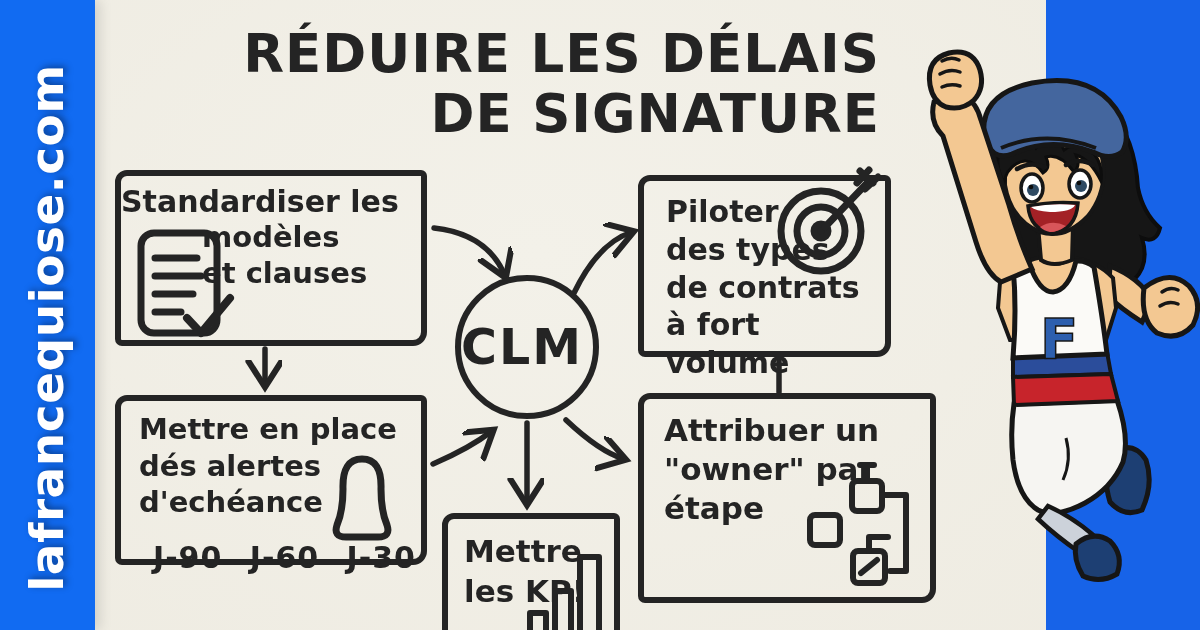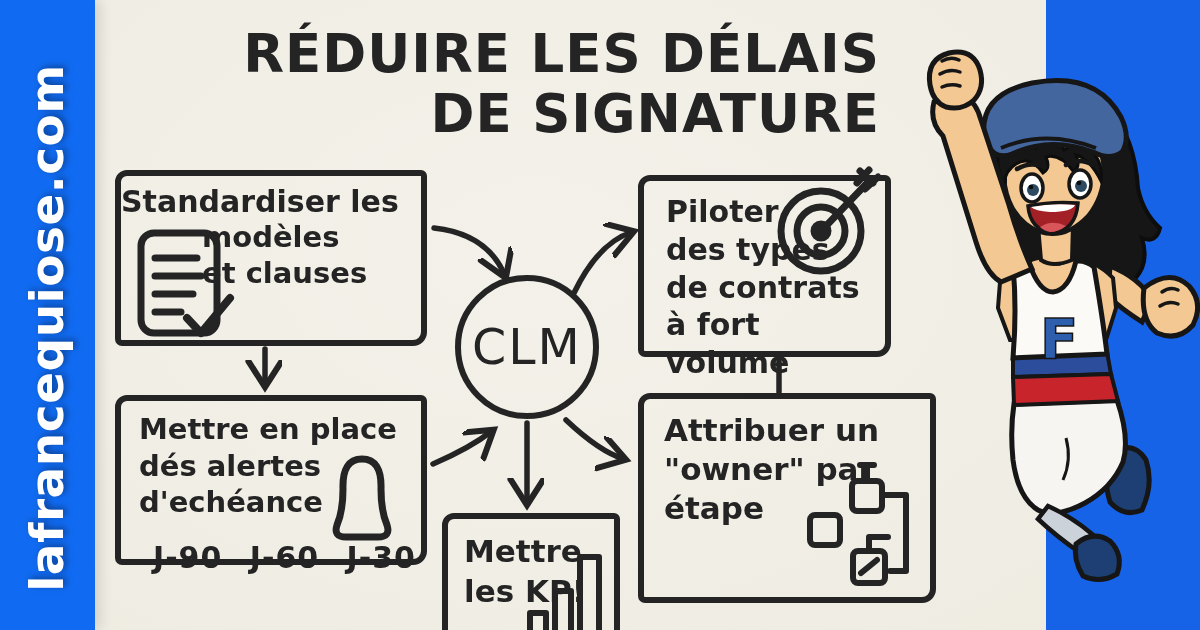--- a/index.html
+++ b/index.html
@@ -30,22 +30,22 @@
   .target-icon{position:absolute;top:-28px;right:-4px}
   .box-alertes{left:115px;top:395px;width:312px;height:170px;padding:10px 0 0 18px;font-size:29px;line-height:1.26}
   .milestones{font-size:30px;margin-top:18px;margin-left:14px;letter-spacing:1px;word-spacing:16px}
   .bell-icon{position:absolute;right:22px;top:52px}
   .box-kpi{left:442px;top:513px;width:178px;height:130px;padding:12px 0 0 16px;font-size:31px;line-height:1.3}
   .bars-icon{position:absolute;right:8px;bottom:-6px}
   .box-owner{left:638px;top:393px;width:298px;height:210px;padding:12px 0 0 20px;font-size:31px;line-height:1.25}
   .flow-icon{position:absolute;right:12px;top:60px}
   
   .clm-circle{position:absolute;left:455px;top:275px;width:144px;height:144px;border:6px solid var(--ink,#242424);
-              border-radius:50%;display:flex;align-items:center;justify-content:center;
-              font-size:49px;font-weight:normal;letter-spacing:2px;color:var(--ink,#242424);z-index:5}
+              border-radius:50%;display:flex;align-items:center;
+              font-size:49px;font-weight:bold;letter-spacing:2px;color:var(--ink,#242424);z-index:5}
   .arrows{position:absolute;inset:0;z-index:4;pointer-events:none}
   svg{overflow:visible}
 </style>
 </head>
 <body>
 
 <div class="stage">
 
   <div class="title">
     <div>RÉDUIRE LES DÉLAIS</div>

